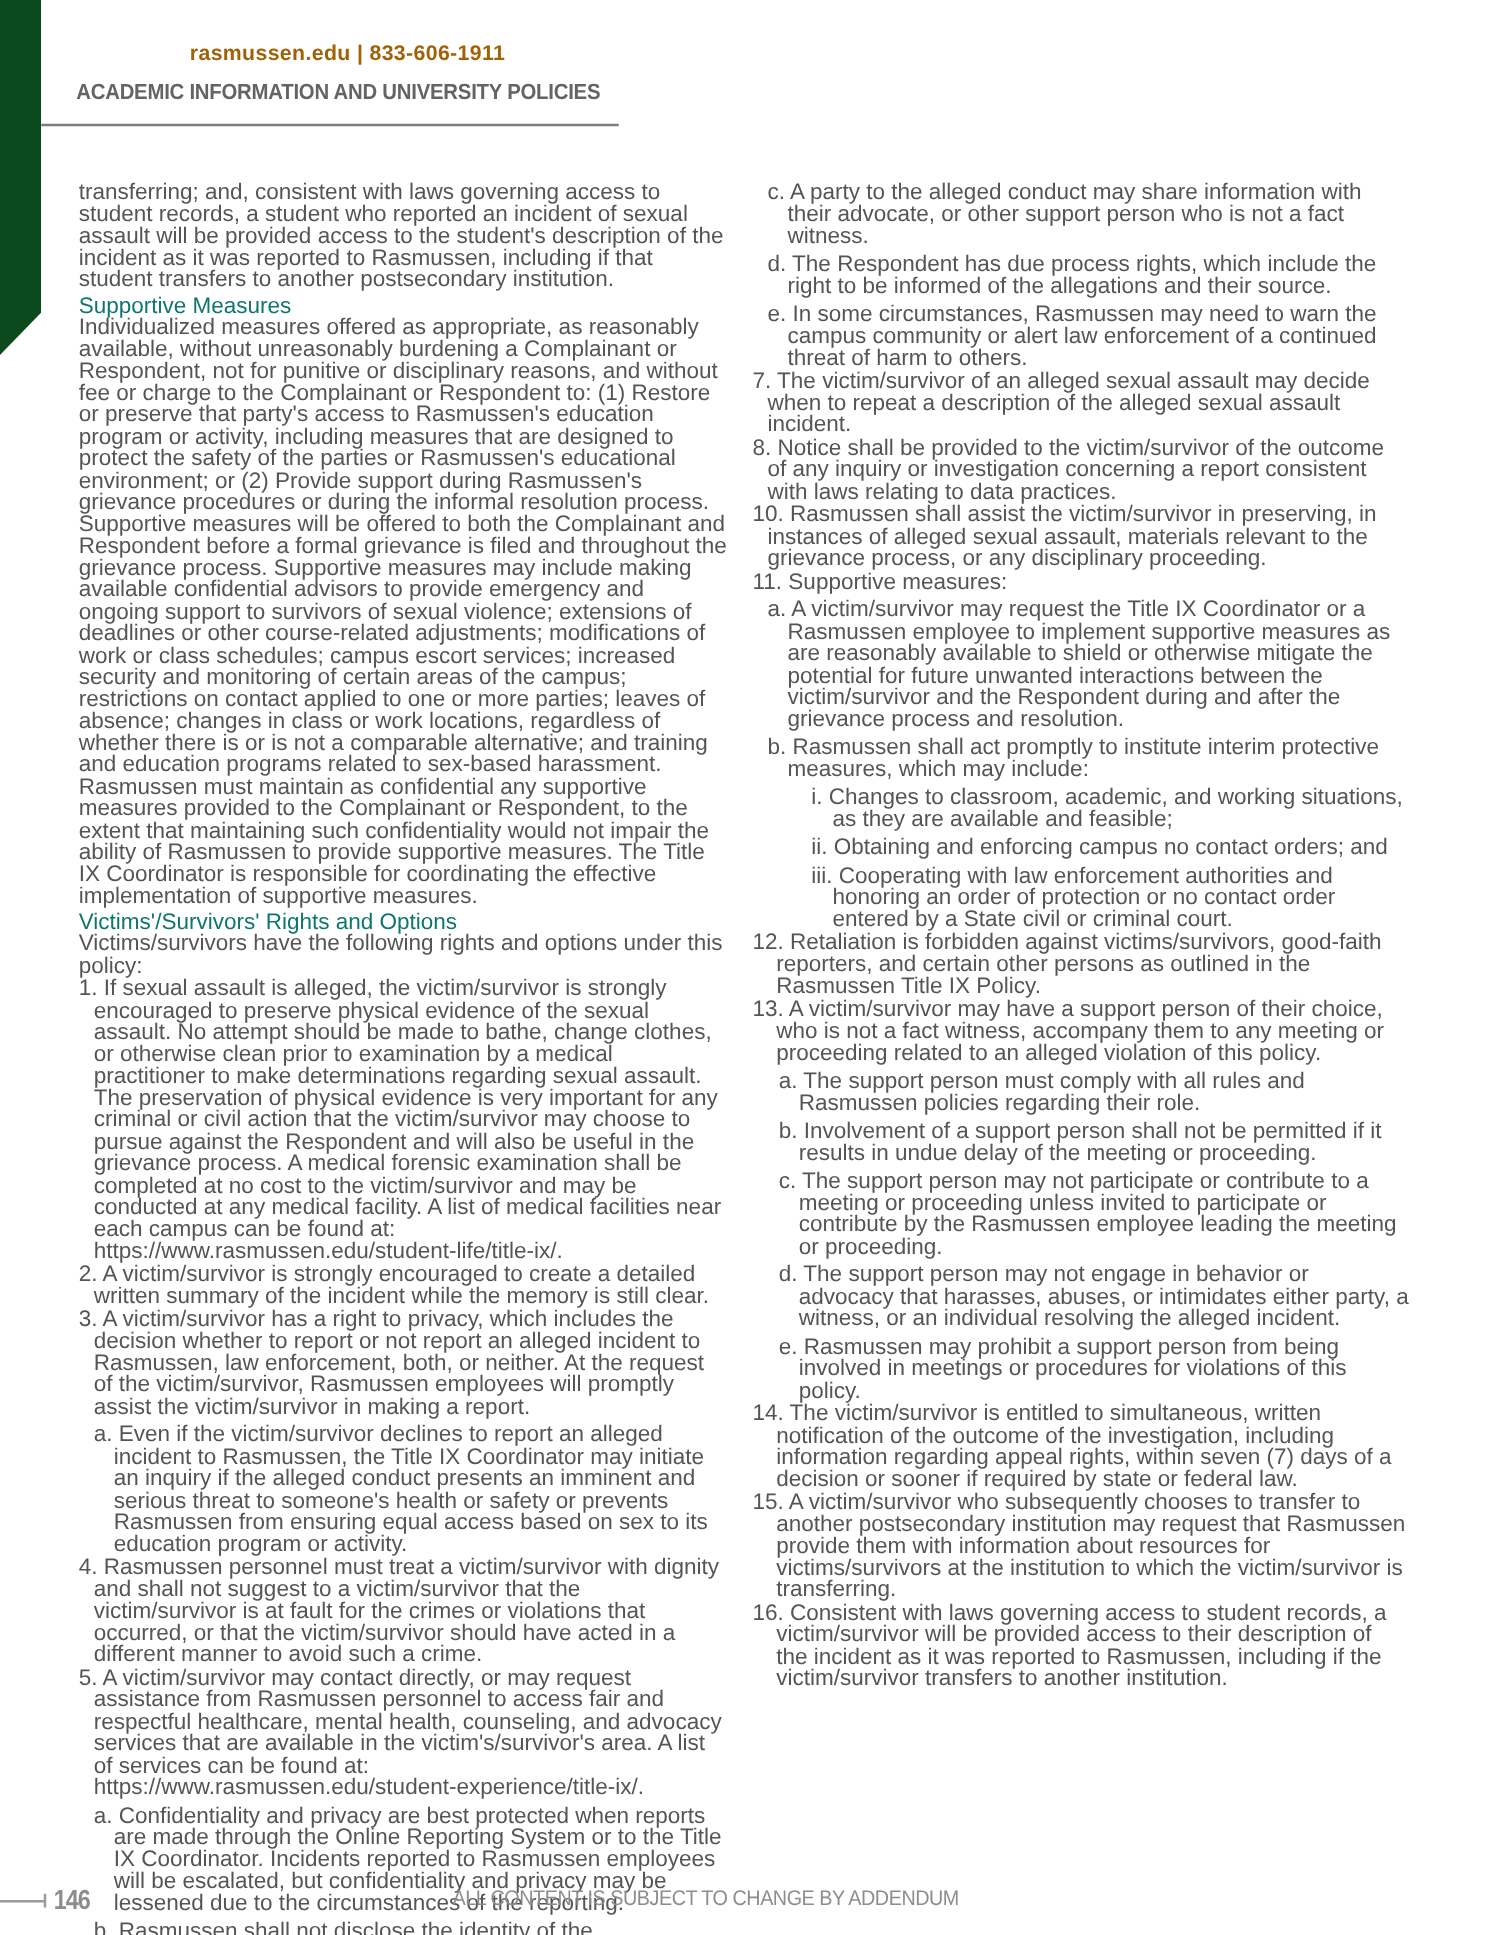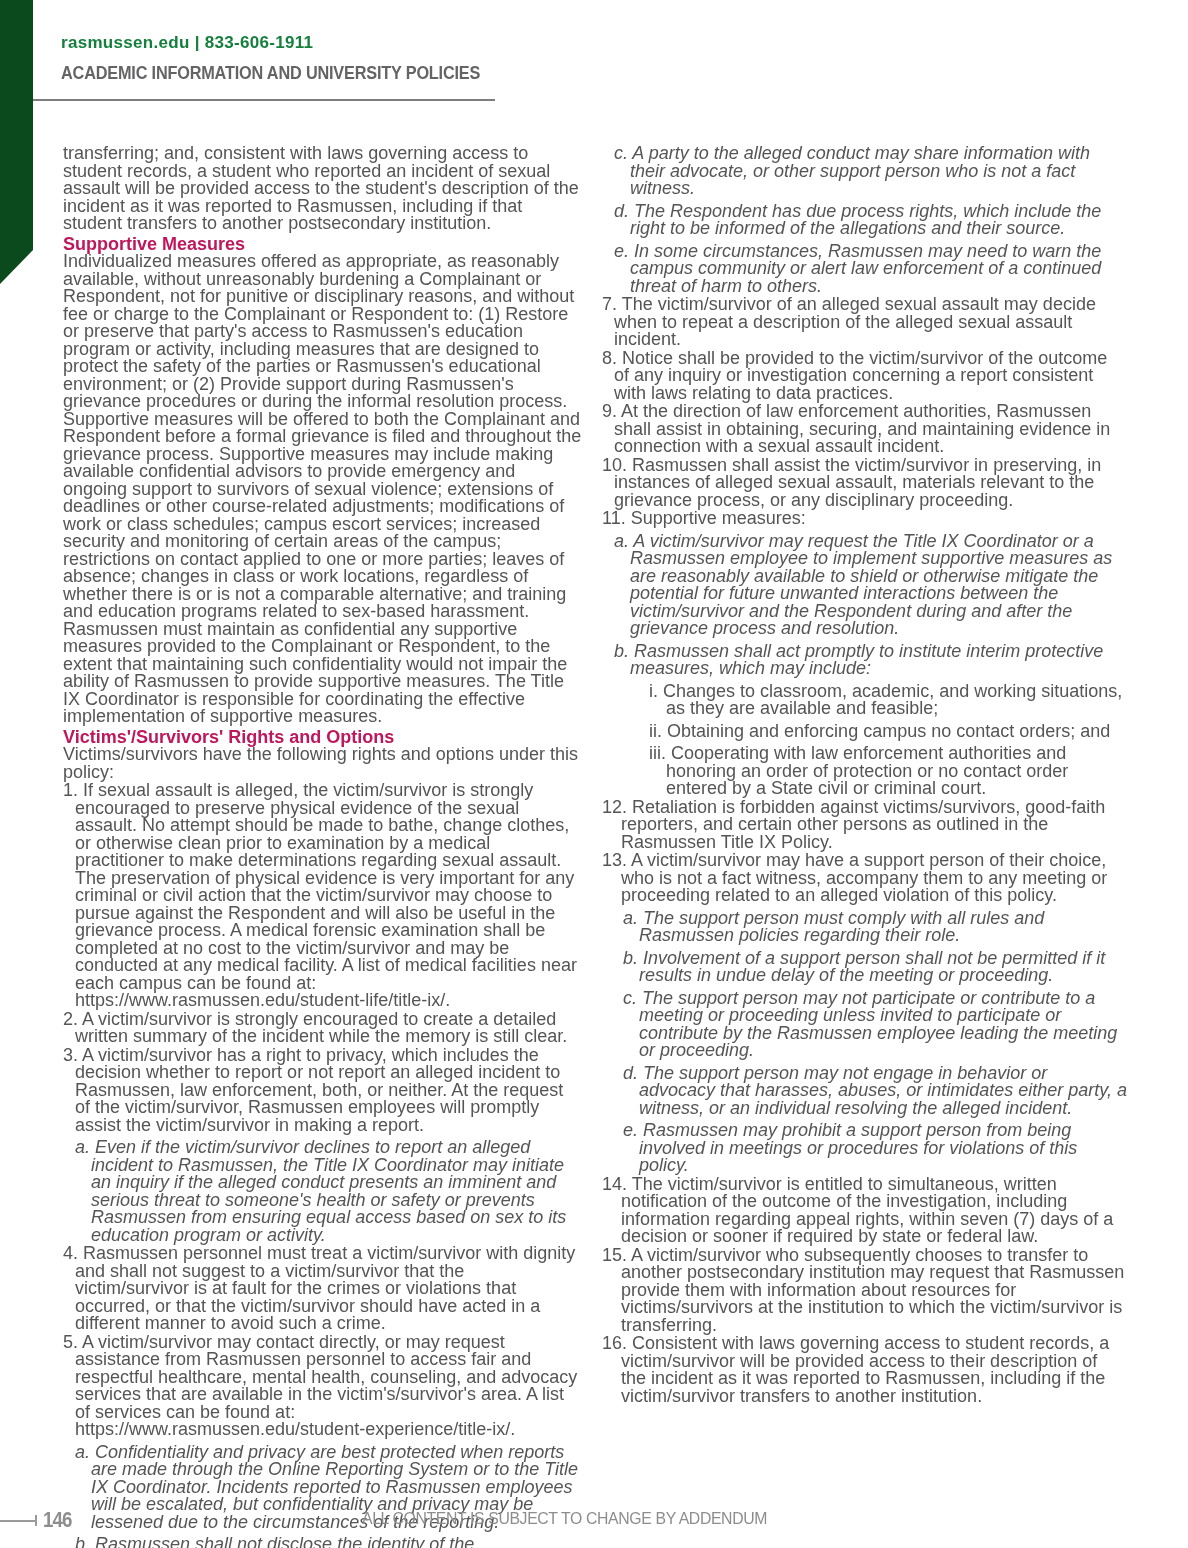--- a/index.html
+++ b/index.html
@@ -9,38 +9,39 @@
       font-family: "Liberation Sans", "DejaVu Sans", sans-serif;
       color: #4a4a4a;
     }
     .green-band {
       position: absolute; left: 0; top: 0; width: 33px; height: 284px;
       background: #0b4a1c;
       clip-path: polygon(0 0, 100% 0, 100% 250px, 0 284px);
     }
     .header { position: absolute; left: 61px; top: 32px; width: 434px; }
     .header .contact {
-      font-size: 17px; font-weight: bold; color: #15803d; letter-spacing: 0.3px;
+      font-size: 17px; font-weight: bold; color: #a16207; letter-spacing: 0.3px;
       line-height: 22px;
+      text-align: center;
     }
     .header .section-title {
       margin-top: 8px; font-size: 17.5px; font-weight: bold; color: #636466;
       letter-spacing: -0.2px; line-height: 22px; transform: scaleX(0.93); transform-origin: left;
       white-space: nowrap;
     }
     .header-rule {
       position: absolute; left: 33px; top: 99px; width: 462px; height: 2px; background: #7d7d7d;
     }
     .col { position: absolute; top: 145px; font-size: 18px; line-height: 17.5px; color: #555; }
     .col.left { left: 63px; width: 520px; }
     .col.right { left: 602px; width: 525px; }
     p { margin: 0; }
-    .heading { font-weight: bold; color: #be185d; margin-top: 3px; }
+    .heading { font-weight: normal; color: #0f766e; margin-top: 3px; }
     .item { margin-top: 1px; padding-left: 12px; text-indent: -12px; }
-    .sub { margin-top: 5px; padding-left: 28px; text-indent: -16px; font-style: italic; }
+    .sub { margin-top: 5px; padding-left: 28px; text-indent: -16px; }
     .subsub { margin-top: 5px; padding-left: 64px; text-indent: -17px; }
     .footer-line {
       position: absolute; left: 0; top: 1520px; width: 36px; height: 1.5px; background: #9a9a9a;
     }
     .footer-tick {
       position: absolute; left: 35px; top: 1515px; width: 1.5px; height: 11px; background: #9a9a9a;
     }
     .page-number {
       position: absolute; left: 43px; top: 1507px; font-size: 22px; font-weight: bold;
       color: #8d8d8d; letter-spacing: -1px; transform: scaleX(0.85); transform-origin: left;
@@ -76,21 +77,20 @@
   <p class="sub">a.  Confidentiality and privacy are best protected when reports are made through the Online Reporting System or to the Title IX Coordinator. Incidents reported to Rasmussen employees will be escalated, but confidentiality and privacy may be lessened due to the circumstances of the reporting.</p>
   <p class="sub">b.  Rasmussen shall not disclose the identity of the victim/survivor or the Respondent, except as necessary to resolve the reported incident or to implement supportive measures and accommodations or when provided by State or federal law.</p>
 </div>
 
 <div class="col right">
   <p class="sub" style="margin-top:0">c.  A party to the alleged conduct may share information with their advocate, or other support person who is not a fact witness.</p>
   <p class="sub">d.  The Respondent has due process rights, which include the right to be informed of the allegations and their source.</p>
   <p class="sub">e.  In some circumstances, Rasmussen may need to warn the campus community or alert law enforcement of a continued threat of harm to others.</p>
   <p class="item">7. The victim/survivor of an alleged sexual assault may decide when to repeat a description of the alleged sexual assault incident.</p>
   <p class="item">8. Notice shall be provided to the victim/survivor of the outcome of any inquiry or investigation concerning a report consistent with laws relating to data practices.</p>
-  <p class="item">9. At the direction of law enforcement authorities, Rasmussen shall assist in obtaining, securing, and maintaining evidence in connection with a sexual assault incident.</p>
   <p class="item">10. Rasmussen shall assist the victim/survivor in preserving, in instances of alleged sexual assault, materials relevant to the grievance process, or any disciplinary proceeding.</p>
   <p class="item">11. Supportive measures:</p>
   <p class="sub">a.  A victim/survivor may request the Title IX Coordinator or a Rasmussen employee to implement supportive measures as are reasonably available to shield or otherwise mitigate the potential for future unwanted interactions between the victim/survivor and the Respondent during and after the grievance process and resolution.</p>
   <p class="sub">b.  Rasmussen shall act promptly to institute interim protective measures, which may include:</p>
   <p class="subsub">i. Changes to classroom, academic, and working situations, as they are available and feasible;</p>
   <p class="subsub">ii. Obtaining and enforcing campus no contact orders; and</p>
   <p class="subsub">iii. Cooperating with law enforcement authorities and honoring an order of protection or no contact order entered by a State civil or criminal court.</p>
   <p class="item" style="padding-left:19px;text-indent:-19px">12. Retaliation is forbidden against victims/survivors, good-faith reporters, and certain other persons as outlined in the Rasmussen Title IX Policy.</p>
   <p class="item" style="padding-left:19px;text-indent:-19px">13. A victim/survivor may have a support person of their choice, who is not a fact witness, accompany them to any meeting or proceeding related to an alleged violation of this policy.</p>
   <p class="sub" style="padding-left:37px;text-indent:-16px">a. The support person must comply with all rules and Rasmussen policies regarding their role.</p>

